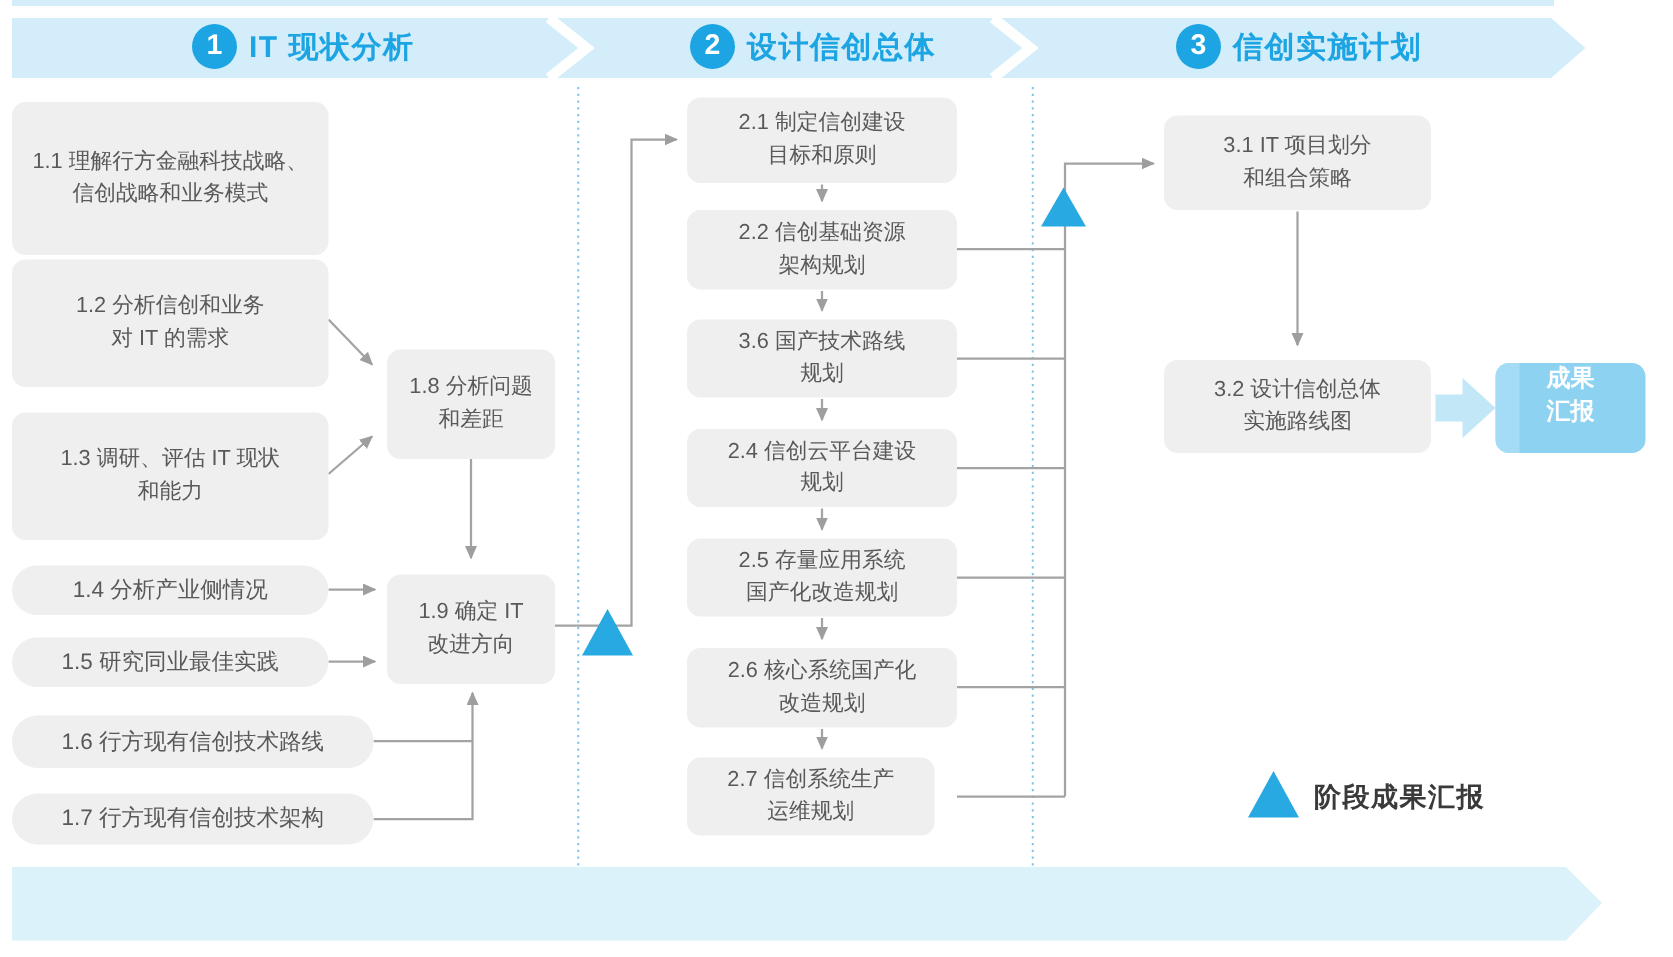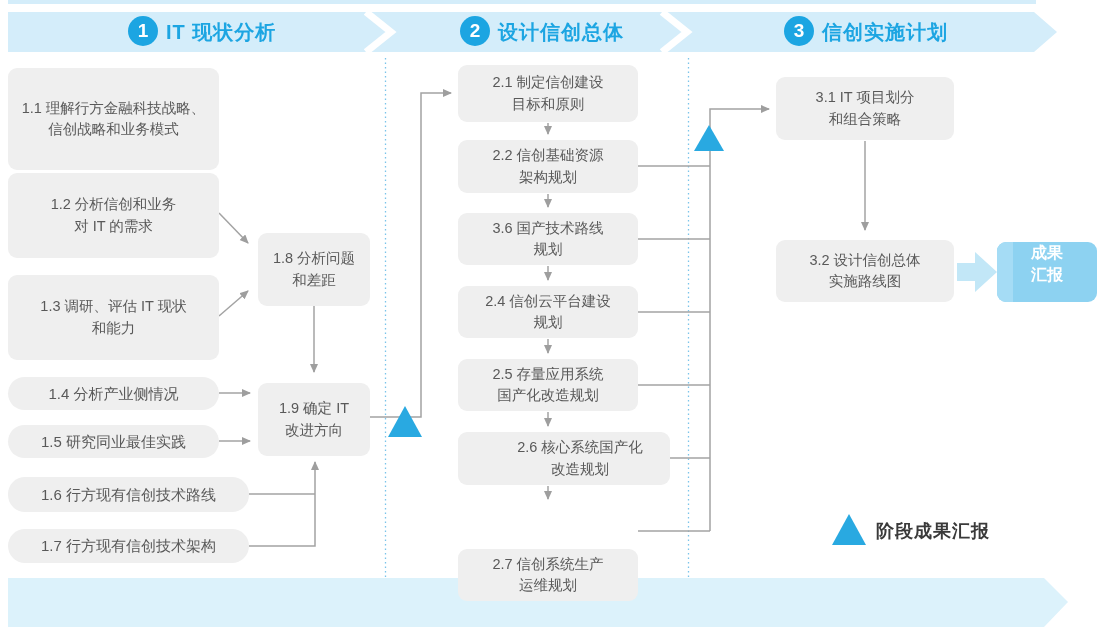--- a/index.html
+++ b/index.html
@@ -130,23 +130,23 @@
   <div class="box" style="left:458px;top:65px;width:180px;height:57px;">2.1 制定信创建设
 目标和原则</div>
   <div class="box" style="left:458px;top:140px;width:180px;height:53px;">2.2 信创基础资源
 架构规划</div>
   <div class="box" style="left:458px;top:213px;width:180px;height:52px;">3.6 国产技术路线
 规划</div>
   <div class="box" style="left:458px;top:286px;width:180px;height:52px;">2.4 信创云平台建设
 规划</div>
   <div class="box" style="left:458px;top:359px;width:180px;height:52px;">2.5 存量应用系统
 国产化改造规划</div>
-  <div class="box" style="left:458px;top:432px;width:180px;height:53px;padding-left:32px;">2.6 核心系统国产化
+  <div class="box" style="left:458px;top:432px;width:180px;height:53px;">2.6 核心系统国产化
 改造规划</div>
-  <div class="box" style="left:458px;top:505px;width:180px;height:52px;margin-top:44px;">2.7 信创系统生产
+  <div class="box" style="left:458px;top:505px;width:165px;height:52px;">2.7 信创系统生产
 运维规划</div>
 
   <div class="box" style="left:776px;top:77px;width:178px;height:63px;">3.1 IT 项目划分
 和组合策略</div>
   <div class="box" style="left:776px;top:240px;width:178px;height:62px;">3.2 设计信创总体
 实施路线图</div>
 
   <div class="result-box">
     <div class="result-stripe"></div>
     <div class="result-text">成果

